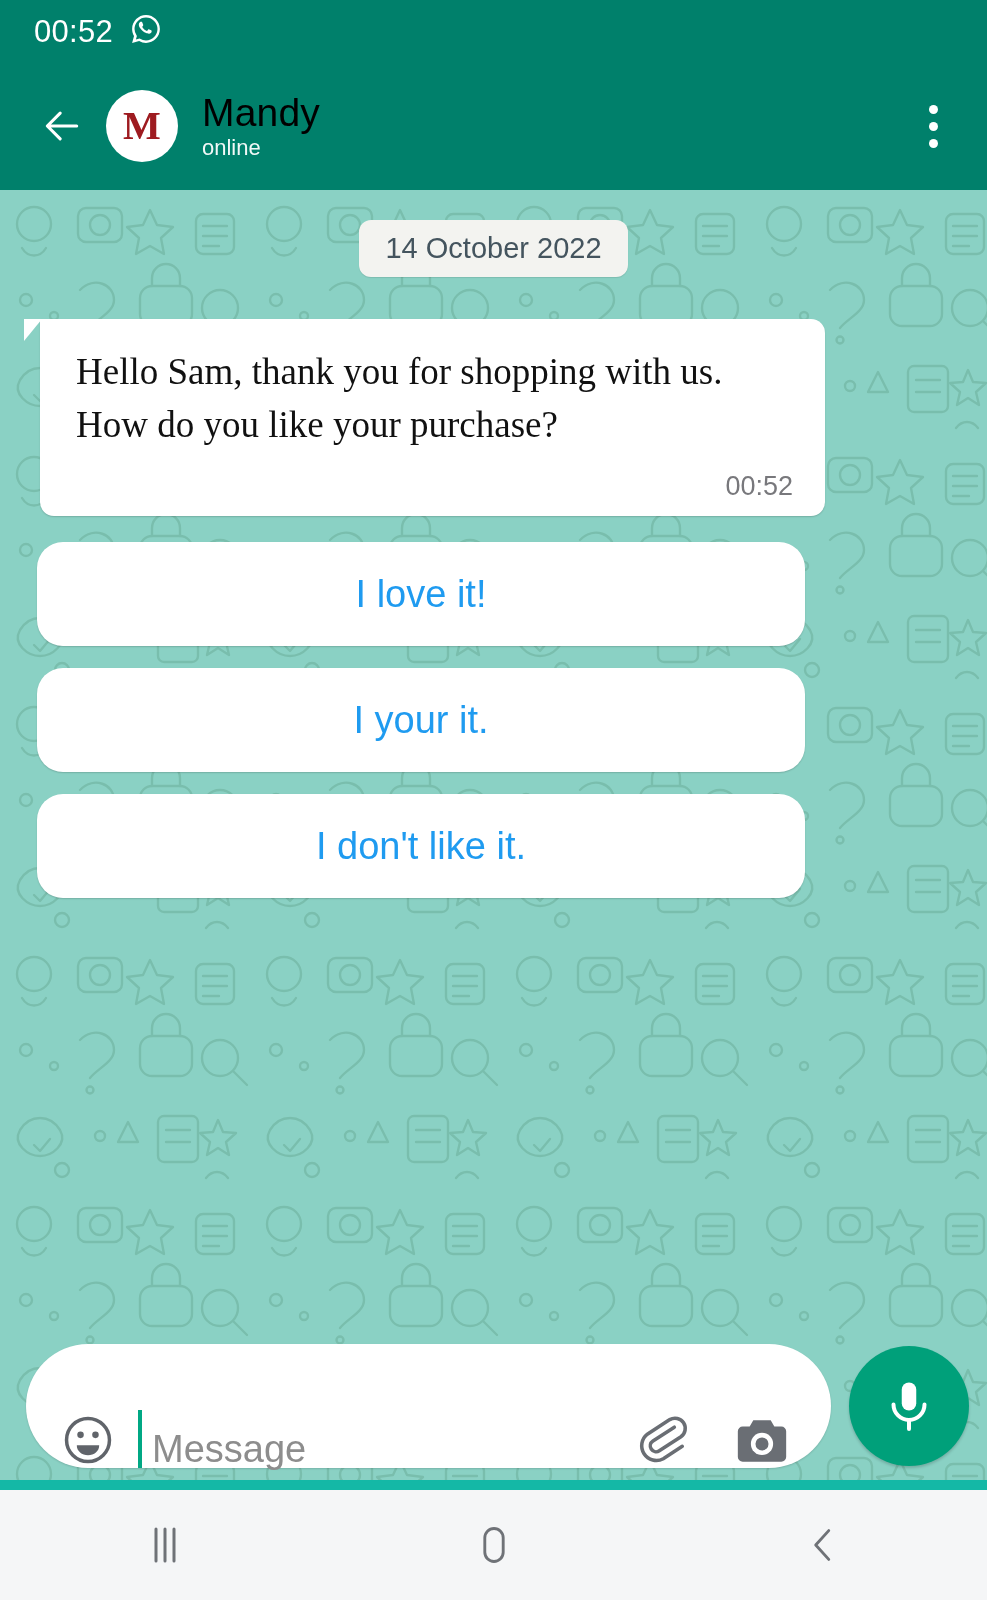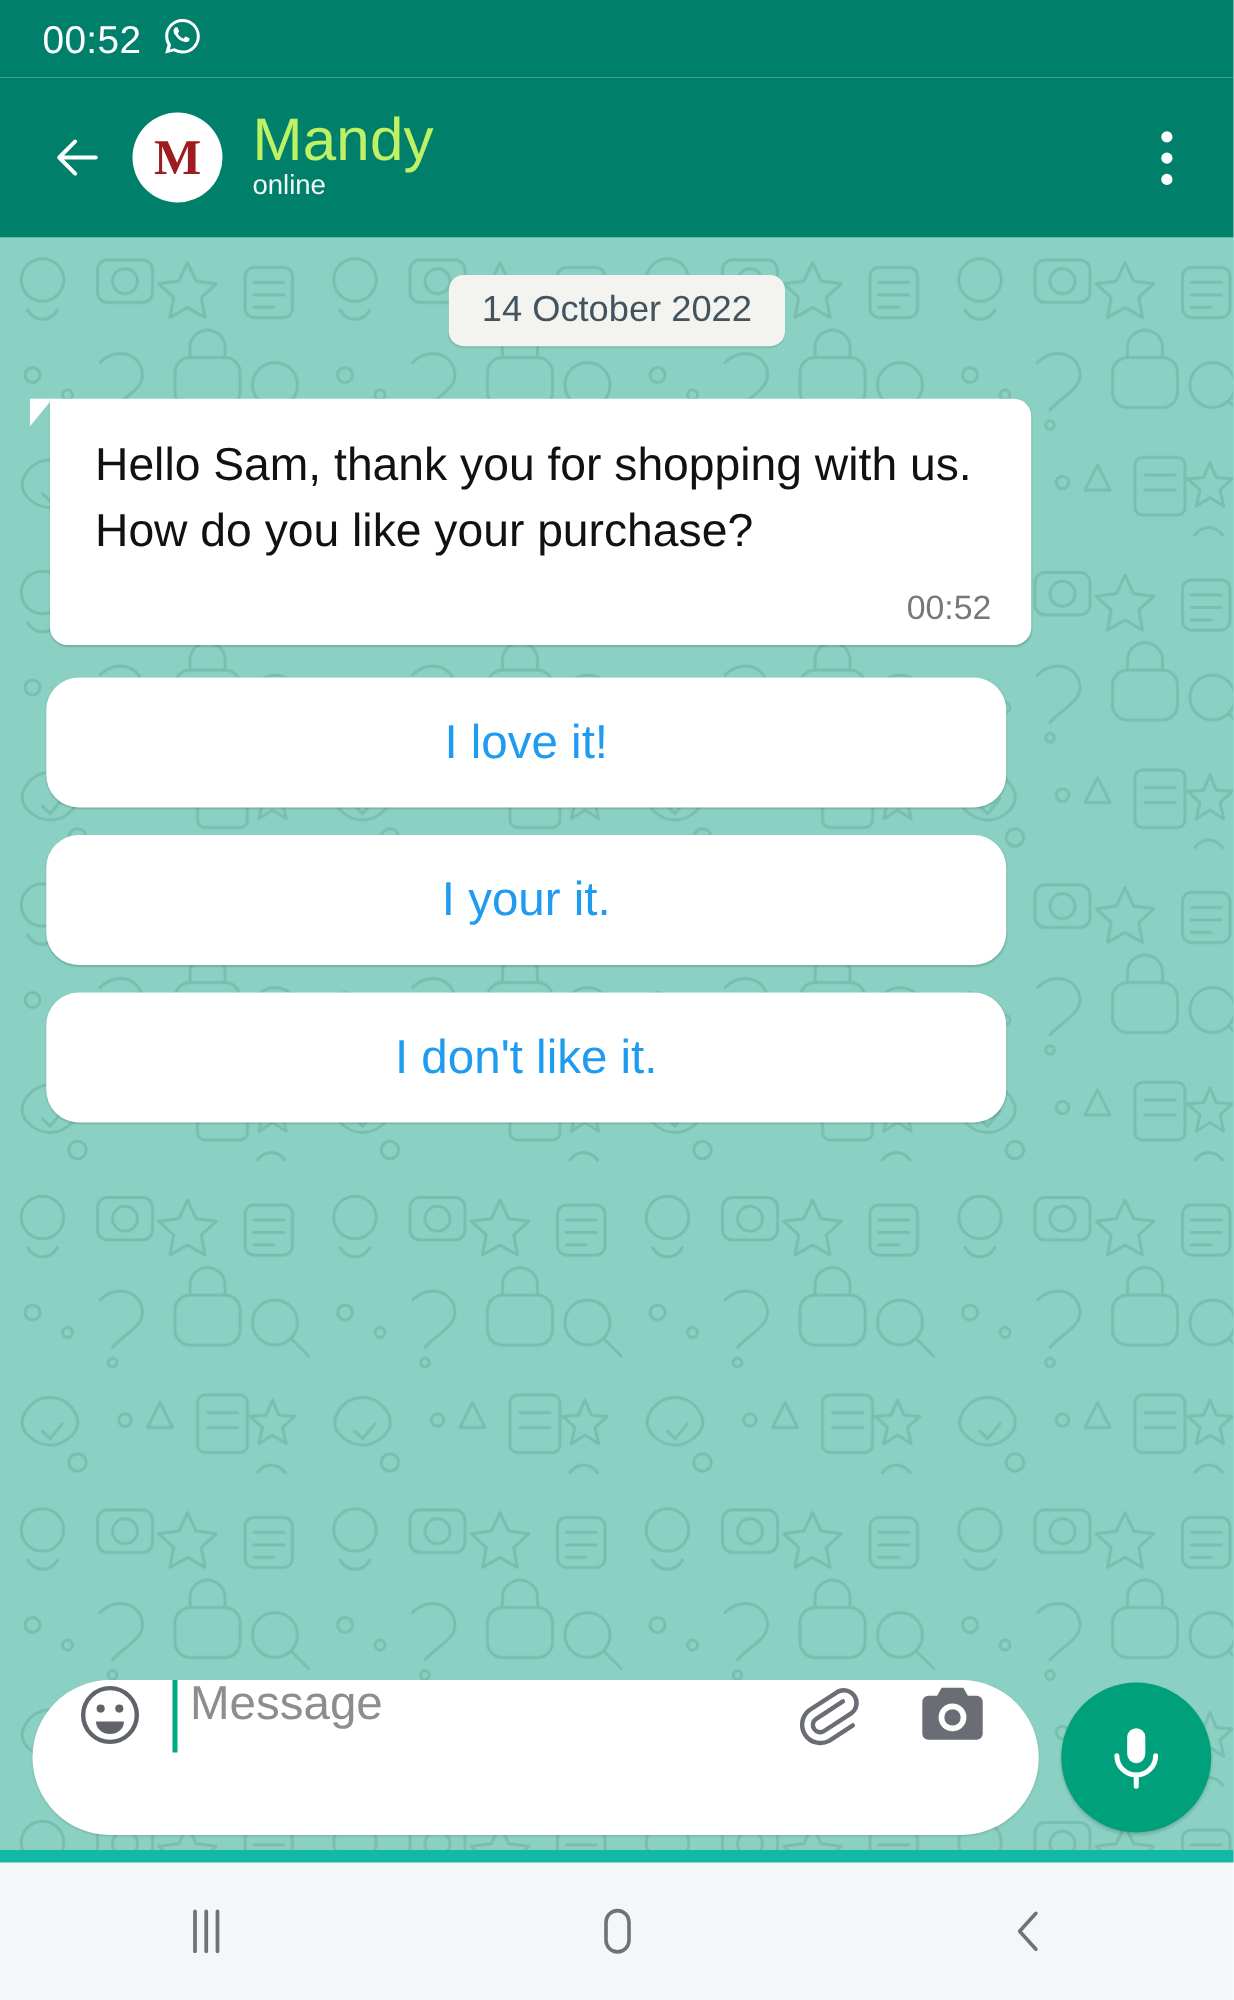--- a/index.html
+++ b/index.html
@@ -77,22 +77,22 @@
     line-height: 1;
   }
   .contact-block {
     margin-left: 24px;
     display: flex;
     flex-direction: column;
     justify-content: center;
     cursor: pointer;
   }
   .contact-name {
-    color: #bef264;
-    font-size: 48px;
+    color: #000000;
+    font-size: 39px;
     line-height: 44px;
     letter-spacing: 0.2px;
   }
   .contact-status {
     color: #ffffff;
     font-size: 22px;
     line-height: 26px;
     opacity: 0.95;
   }
   .overflow-menu {
@@ -164,20 +164,21 @@
     top: 0; left: -16px;
     width: 0; height: 0;
     border-style: solid;
     border-width: 0 0 22px 18px;
     border-color: transparent transparent transparent #ffffff;
   }
   .msg-text {
     font-size: 37px;
     line-height: 53px;
     color: #111111;
+    font-family: Liberation Serif, serif;
   }
   .msg-meta {
     text-align: right;
     font-size: 27px;
     color: #78787c;
     margin-top: 20px;
     padding-right: 4px;
   }
 
   .quick-replies {
@@ -215,21 +216,21 @@
     align-items: center;
     padding: 0 18px 0 26px;
     gap: 18px;
   }
   .input-pill {
     flex: 1 1 auto;
     height: 124px;
     background: #ffffff;
     border-radius: 62px;
     display: flex;
-    align-items: flex-start;
+    align-items: flex-end;
     padding: 0 40px 0 34px;
     box-shadow: 0 1px 2px rgba(0,0,0,0.14);
   }
   .emoji-btn { width: 56px; height: 56px; flex: 0 0 auto; cursor: pointer; }
   .caret {
     width: 4px;
     height: 58px;
     background: #00a884;
     margin-left: 22px;
     flex: 0 0 auto;

